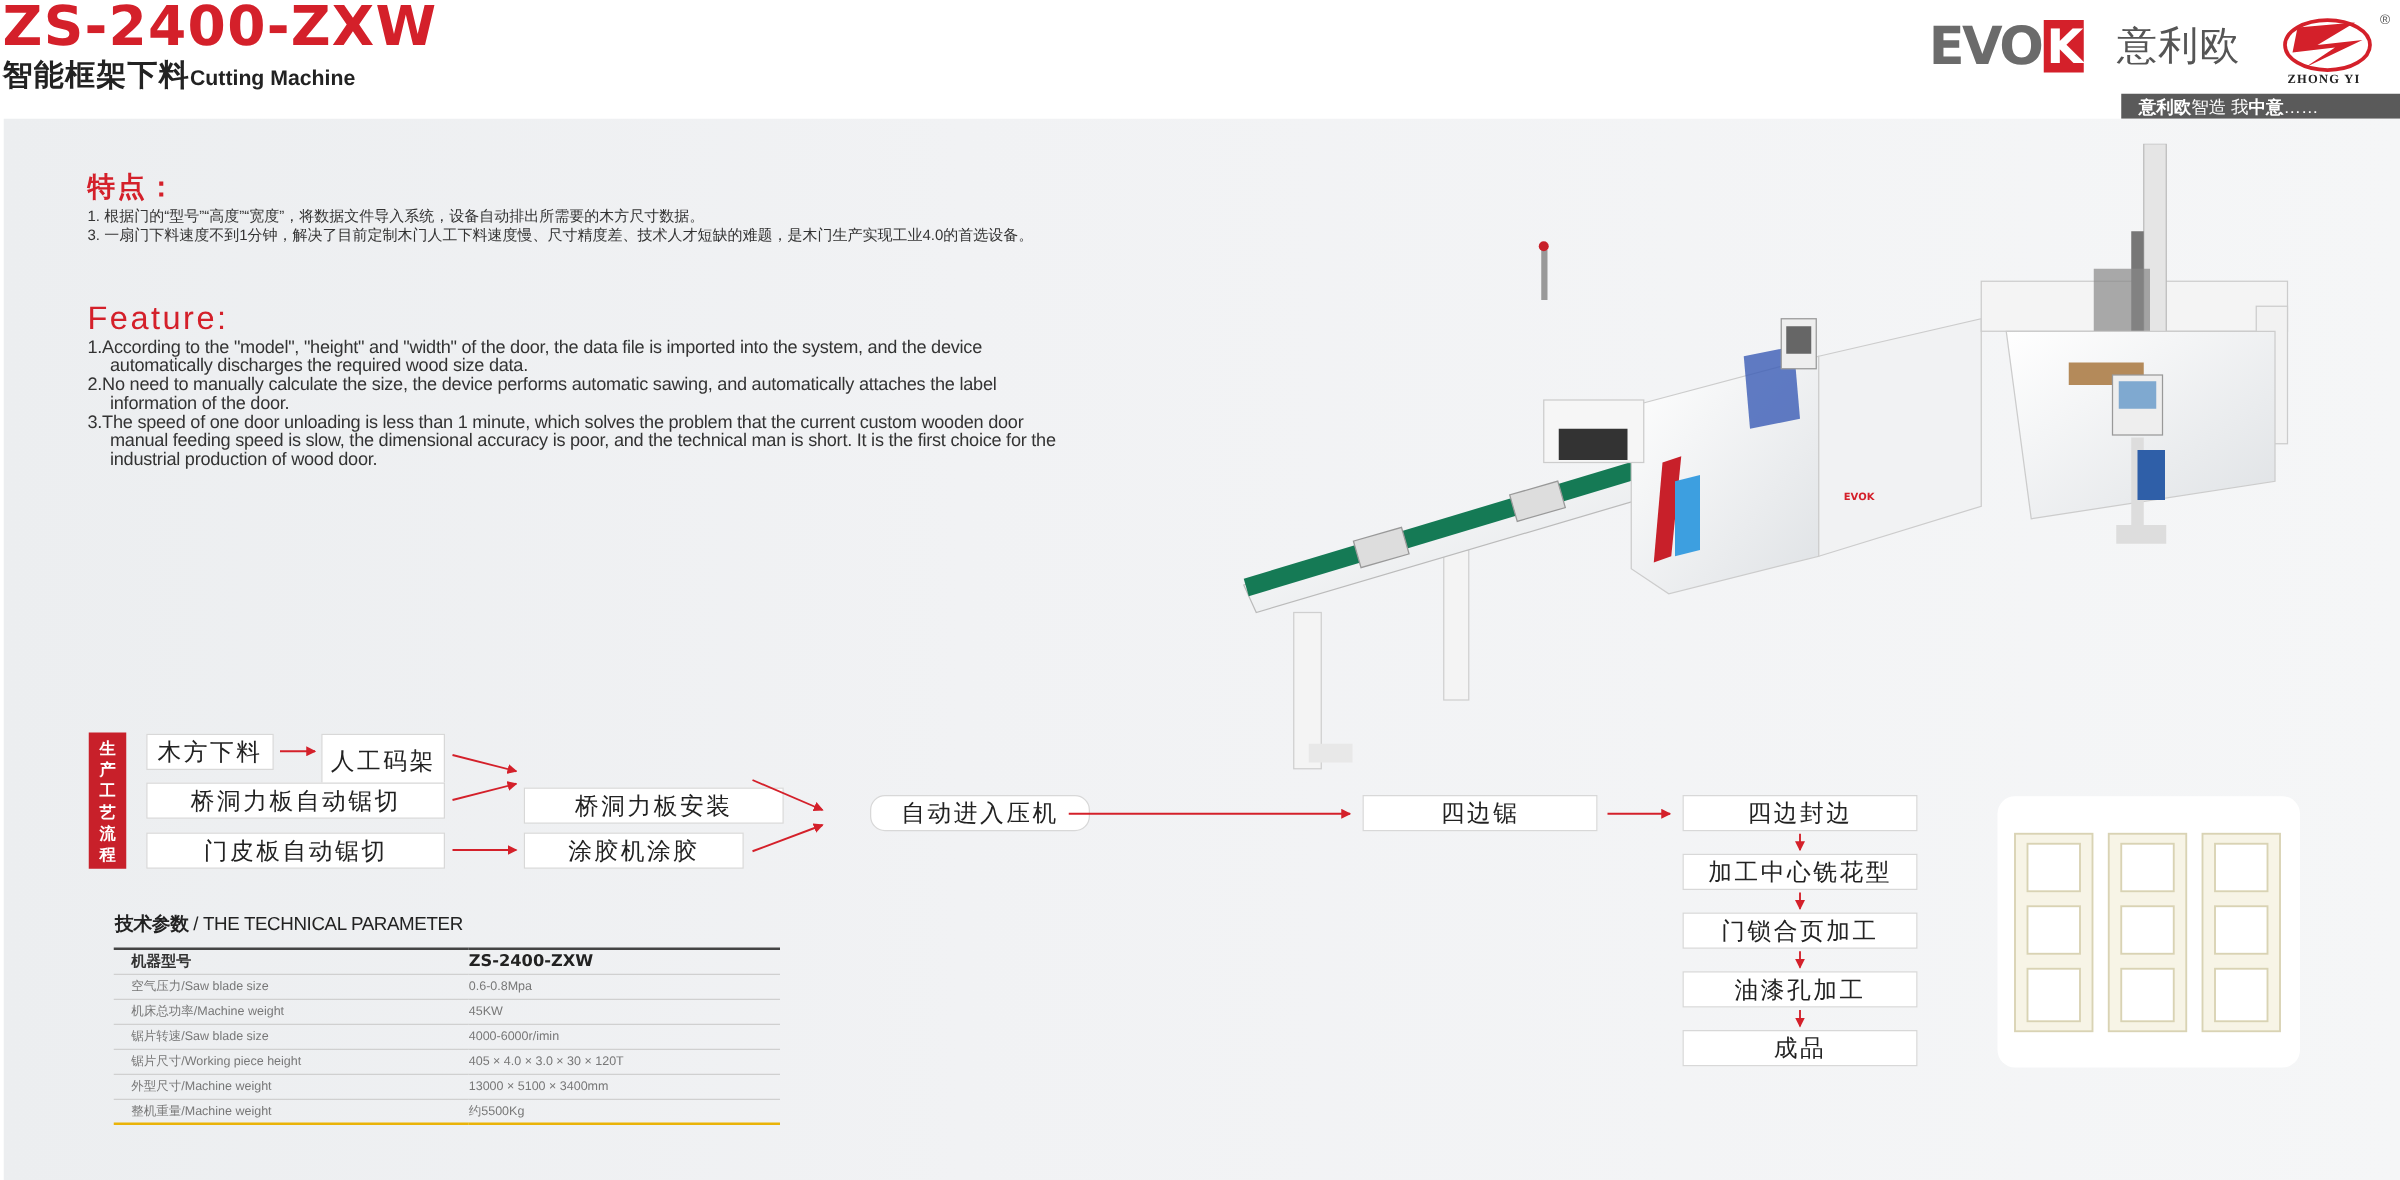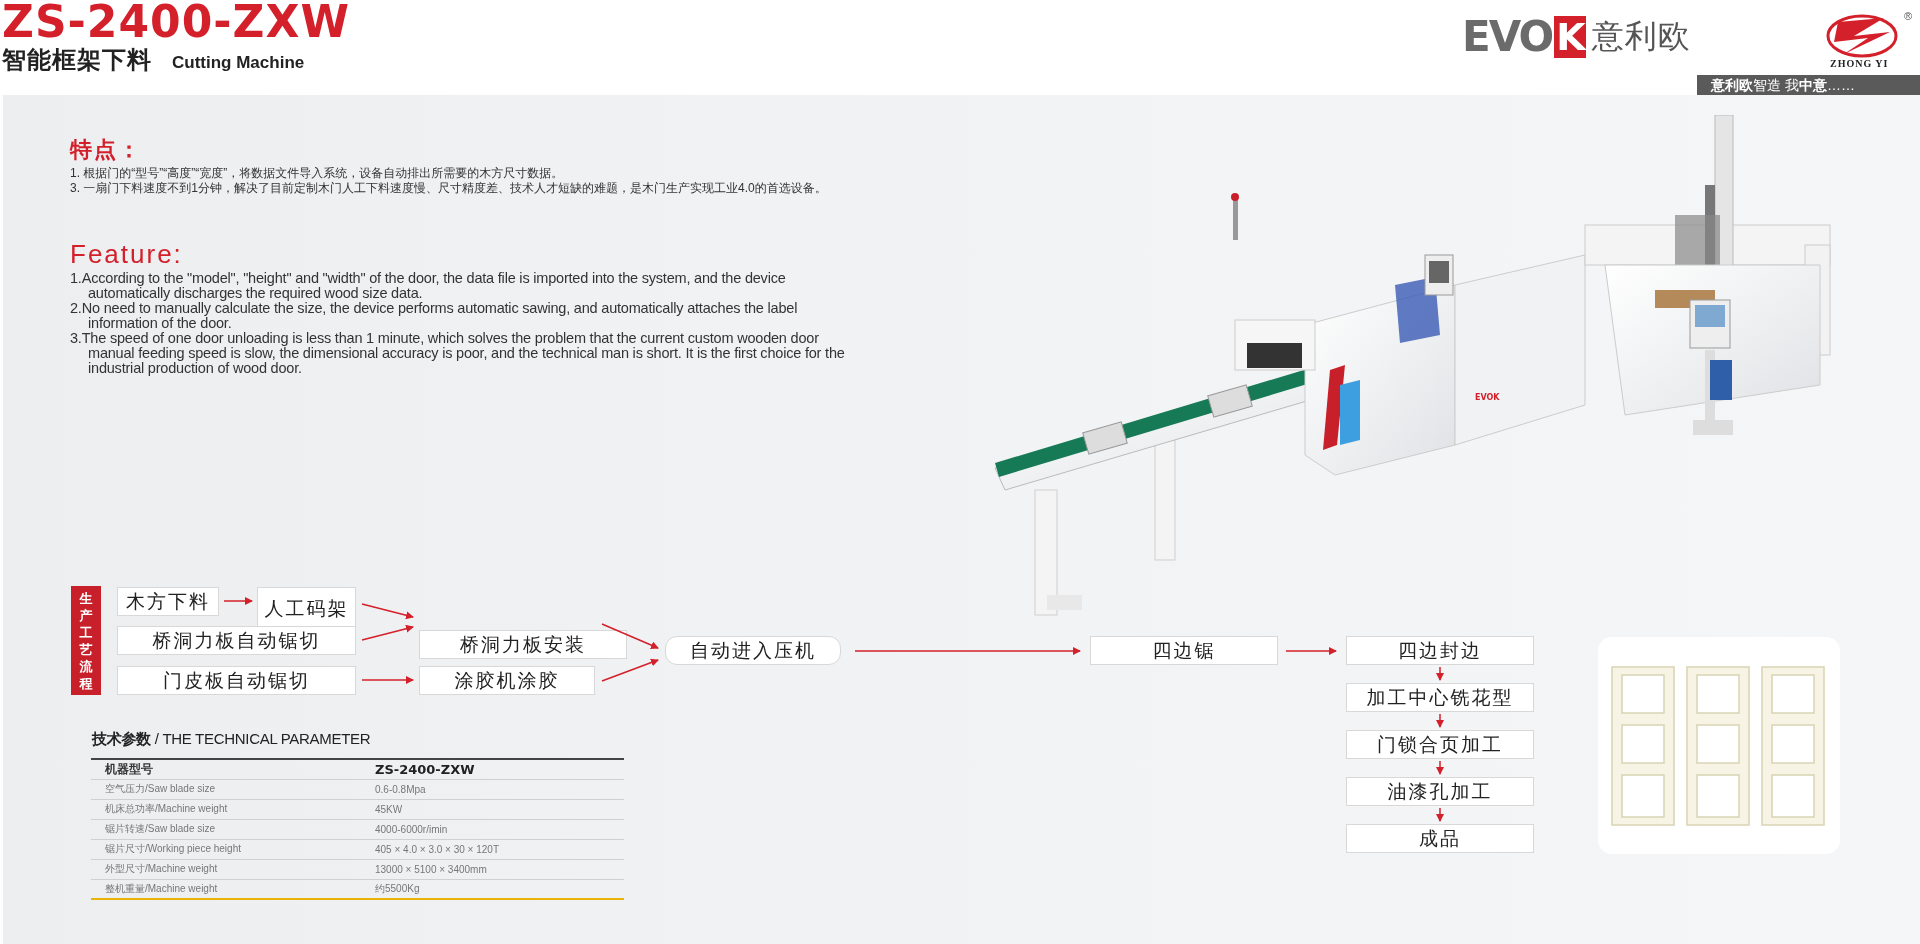--- a/index.html
+++ b/index.html
@@ -1,25 +1,25 @@
 <!DOCTYPE html>
 <html><head>
 <meta charset="utf-8">
 <style>
   * { box-sizing: border-box; margin: 0; padding: 0; }
   html, body { width: 1920px; height: 944px; overflow: hidden; background: #ffffff; }
   body { position: relative; font-family: "Liberation Sans", "DejaVu Sans", sans-serif; color: #333; }
 
   
   .model-title { position: absolute; left: 2px; top: -4px; font-family: "DejaVu Sans", sans-serif; font-weight: bold; font-size: 44px; color: #d4202a; letter-spacing: 1px; }
-  .subtitle { position: absolute; left: 2px; top: 44px; display: flex; align-items: baseline; gap: 20px; }
+  .subtitle { position: absolute; left: 2px; top: 44px; display: flex; align-items: baseline; gap: 0; }
   .subtitle .cn { font-size: 24px; font-weight: bold; color: #222; letter-spacing: 1px; }
   .subtitle .en { font-size: 17px; font-weight: bold; color: #222; }
 
-  .evok-logo { position: absolute; left: 1462px; top: 12px; display: flex; align-items: center; }
+  .evok-logo { position: absolute; left: 1543px; top: 12px; display: flex; align-items: center; gap: 21px; }
   .evok-word { font-family: "DejaVu Sans", sans-serif; font-weight: bold; font-size: 42px; color: #6b6b6b; letter-spacing: -2px; display: flex; align-items: center; }
   .evok-k { display: inline-block; background: #d4202a; color: #fff; font-size: 38px; line-height: 42px; padding: 0 2px; margin-left: 2px; }
   .evok-cn { font-size: 32px; color: #555; margin-left: 6px; letter-spacing: 1px; }
 
   .zy-logo { position: absolute; left: 1824px; top: 10px; width: 76px; height: 62px; }
   .zy-reg { position: absolute; left: 1904px; top: 10px; font-size: 11px; color: #555; }
   .zy-text { position: absolute; left: 1830px; top: 58px; font-family: "Liberation Serif", serif; font-weight: bold; font-size: 10px; color: #222; letter-spacing: 1px; }
 
   .slogan-bar { position: absolute; left: 1697px; top: 75px; width: 223px; height: 20px; background: #5a5a5a; color: #fff; font-size: 14px; line-height: 20px; padding-left: 14px; white-space: nowrap; }
   .slogan-bar b { font-weight: bold; }
@@ -153,21 +153,21 @@
   <span>流</span>
   <span>程</span>
 </div>
 
 <div class="box" style="left:117px;top:587px;width:102px;height:29px;">木方下料</div>
 <div class="box" style="left:257px;top:587px;width:99px;height:44px;">人工码架</div>
 <div class="box" style="left:117px;top:626px;width:239px;height:29px;">桥洞力板自动锯切</div>
 <div class="box" style="left:117px;top:666px;width:239px;height:29px;">门皮板自动锯切</div>
 <div class="box" style="left:419px;top:630px;width:208px;height:29px;">桥洞力板安装</div>
 <div class="box" style="left:419px;top:666px;width:176px;height:29px;">涂胶机涂胶</div>
-<div class="box" style="left:665px;top:636px;width:176px;height:29px;border-radius:12px;">自动进入压机</div>
+<div class="box" style="left:696px;top:636px;width:176px;height:29px;border-radius:12px;">自动进入压机</div>
 <div class="box" style="left:1090px;top:636px;width:188px;height:29px;">四边锯</div>
 <div class="box" style="left:1346px;top:636px;width:188px;height:29px;">四边封边</div>
 <div class="box" style="left:1346px;top:683px;width:188px;height:29px;">加工中心铣花型</div>
 <div class="box" style="left:1346px;top:730px;width:188px;height:29px;">门锁合页加工</div>
 <div class="box" style="left:1346px;top:777px;width:188px;height:29px;">油漆孔加工</div>
 <div class="box" style="left:1346px;top:824px;width:188px;height:29px;">成品</div>
 
 <svg class="arrows" viewBox="0 0 1920 944">
   <defs>
     <marker id="ah" markerWidth="8" markerHeight="8" refX="7" refY="4" orient="auto" markerUnits="userSpaceOnUse">

